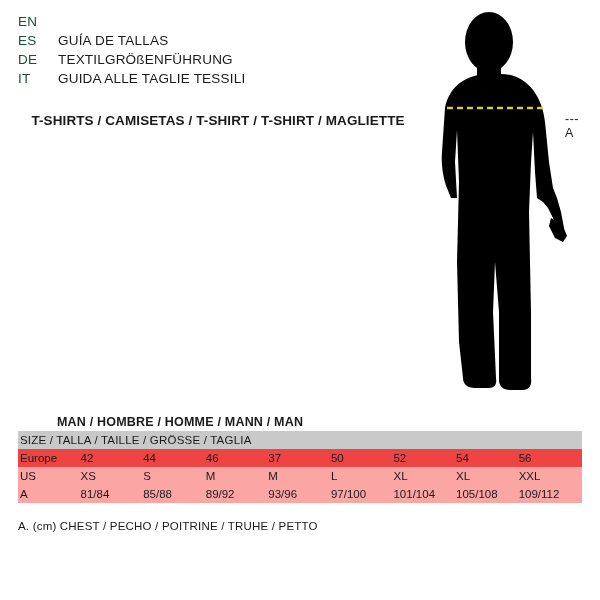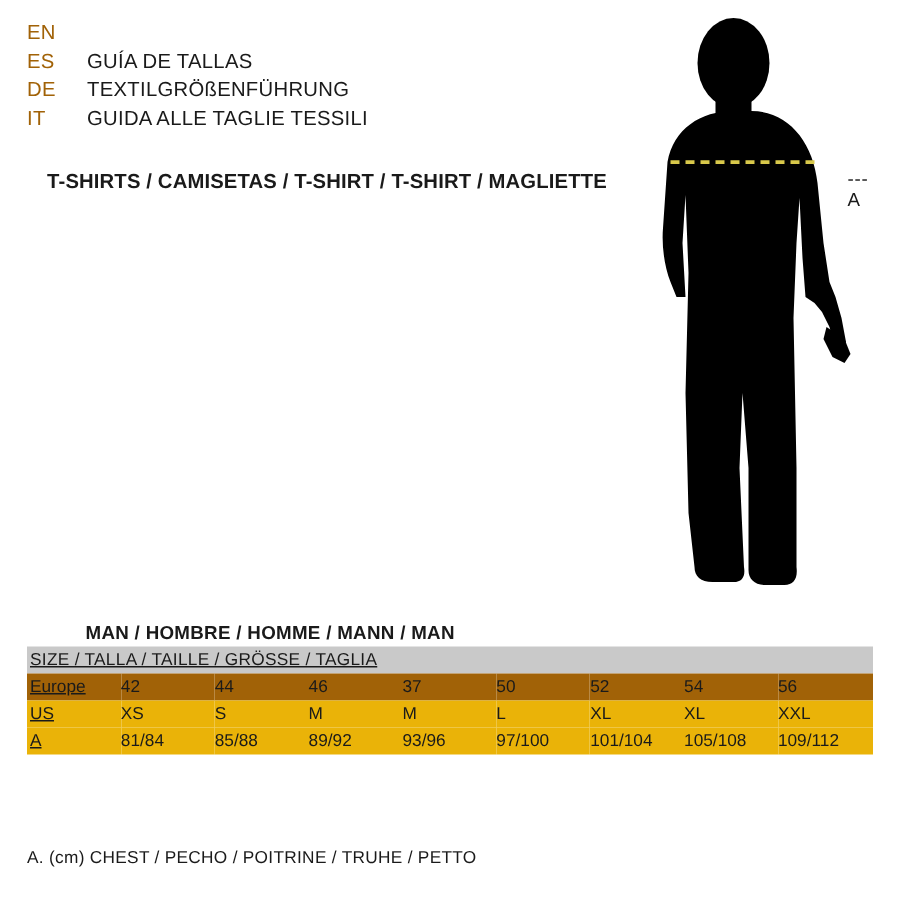--- a/index.html
+++ b/index.html
@@ -31,21 +31,21 @@
   .legend-row {
     display: flex;
     align-items: baseline;
     height: 19px;
     font-size: 13.5px;
     letter-spacing: 0.2px;
   }
   .legend-code {
     width: 40px;
     flex: 0 0 40px;
-    color: #a16207;
+    color: #14532d;
   }
   .legend-text {
     color: #1a1a1a;
     white-space: nowrap;
   }
 
   
   .categories {
     position: absolute;
     left: 18px;
@@ -109,42 +109,40 @@
   }
   .row-header td {
     background: #c9c9c9;
     font-weight: normal;
     font-size: 11.5px;
     letter-spacing: 0.2px;
     padding-top: 3px;
     padding-bottom: 3px;
   }
   .row-shade td {
-    background: #a16207;
+    background: #ef4444;
     margin-top: 32px;
   }
   .row-plain td {
-    background: #eab308;
+    background: #fca5a5;
   }
   .col-label {
     width: 86px;
     padding-left: 2px !important;
-    text-decoration: underline;
   }
   .cell-center {
     text-align: left;
   }
   .footnote {
     position: absolute;
     left: 18px;
     top: 520px;
     font-size: 11.5px;
     letter-spacing: 0.2px;
     white-space: nowrap;
-    margin-top: 46px;
   }
 </style>
 </head>
 <body>
 
 <div class="page">
 
   <div class="legend">
     <div class="legend-row">
       <span class="legend-code">EN</span>

